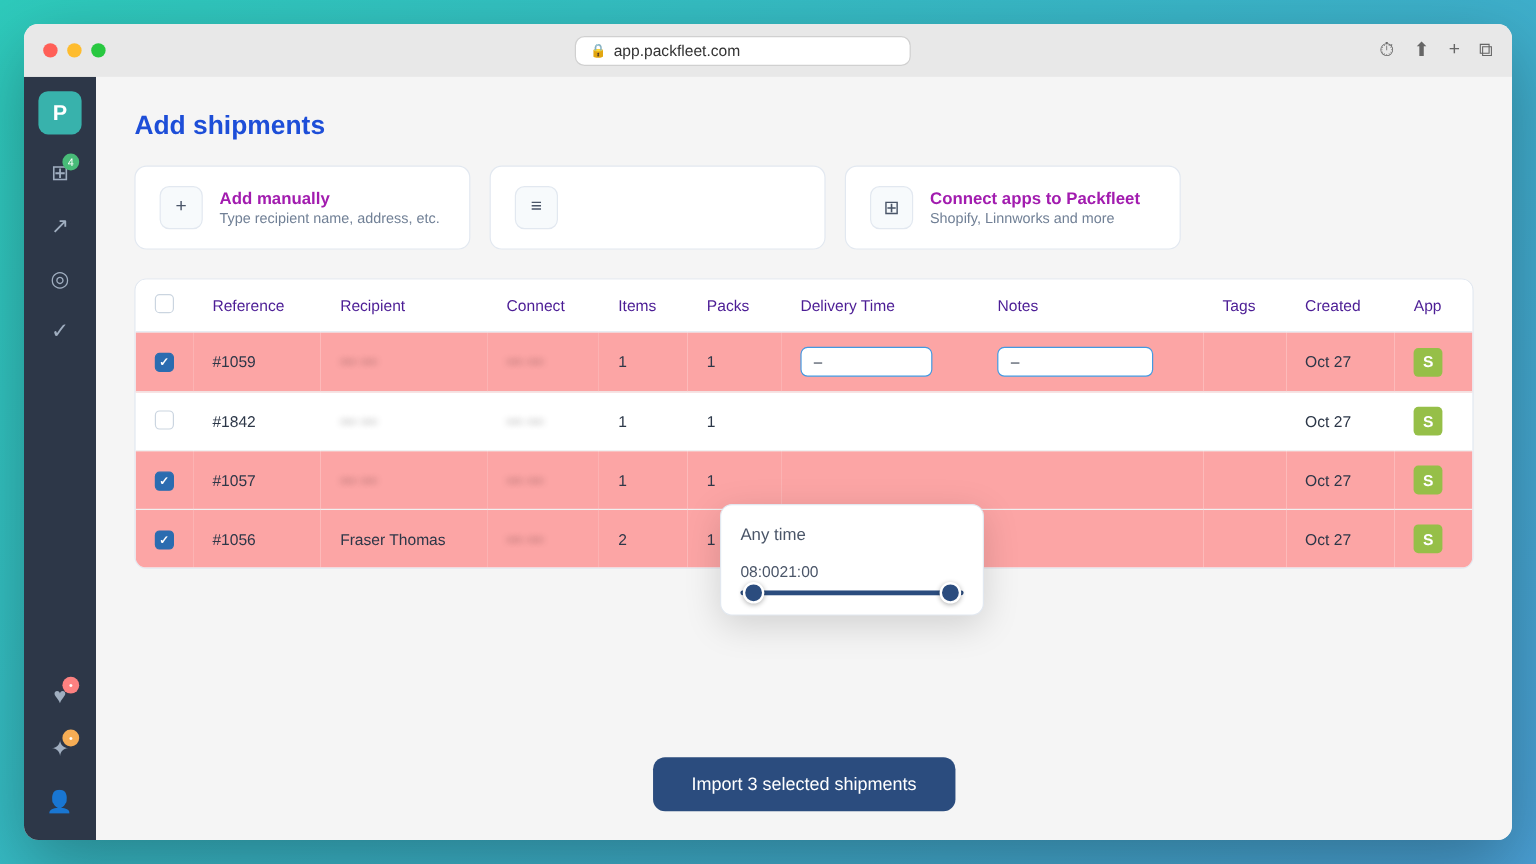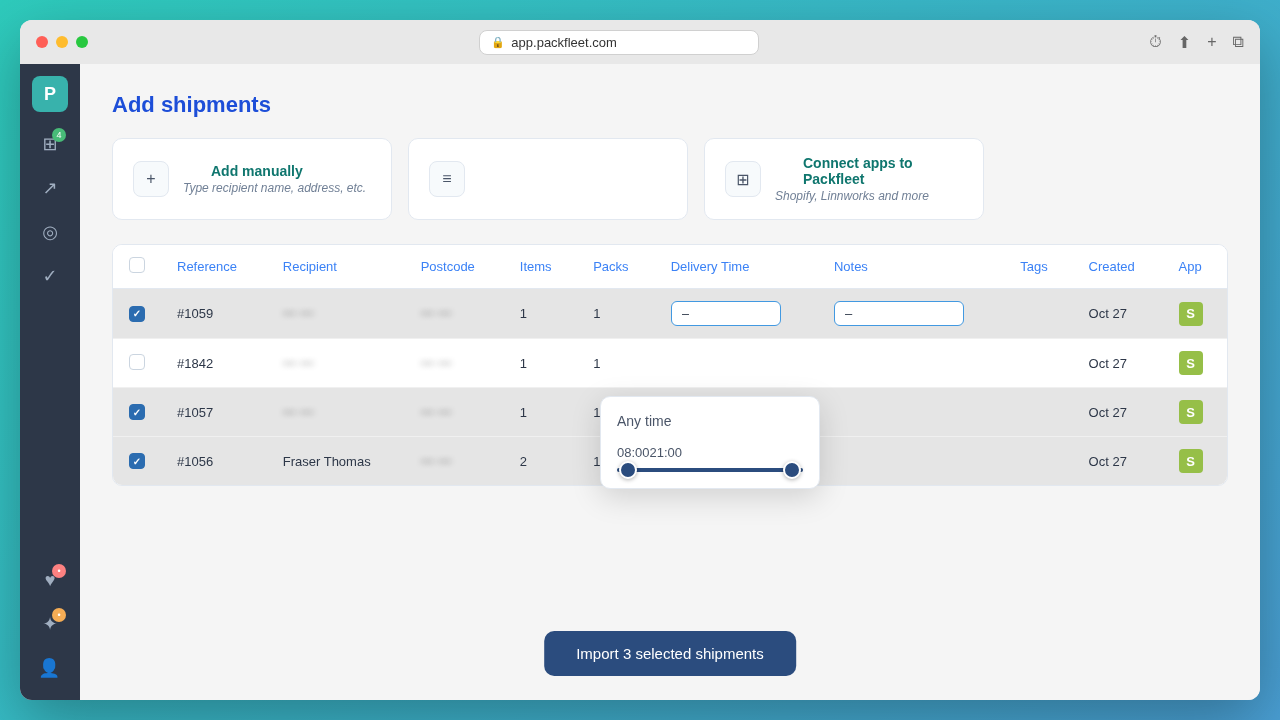--- a/index.html
+++ b/index.html
@@ -153,28 +153,26 @@
       border: 1px solid #e2e8f0;
       border-radius: 8px;
       display: flex; align-items: center; justify-content: center;
       font-size: 16px;
       color: #4a5568;
       flex-shrink: 0;
     }
     .option-text h3 {
       font-size: 14px;
       font-weight: 600;
-      color: #0f766e;
-      margin-left: 28px;
+      color: #a21caf;
     }
     .option-text p {
       font-size: 12px;
       color: #718096;
       margin-top: 2px;
-      font-style: italic;
     }
     
     .search-bar {
       background: white;
       border: 1px solid #e2e8f0;
       border-radius: 8px;
       padding: 10px 16px;
       width: 100%;
       font-size: 14px;
       color: #718096;
@@ -191,28 +189,28 @@
     table {
       width: 100%;
       border-collapse: collapse;
     }
     thead th {
       background: white;
       padding: 12px 16px;
       text-align: left;
       font-size: 13px;
       font-weight: 500;
-      color: #3b82f6;
+      color: #4c1d95;
       border-bottom: 1px solid #e2e8f0;
     }
     tbody tr {
       border-bottom: 1px solid #f0f0f0;
     }
     tbody tr:last-child { border-bottom: none; }
-    tbody tr.selected { background: #e5e5e5; }
+    tbody tr.selected { background: #fca5a5; }
     tbody td {
       padding: 12px 16px;
       font-size: 13px;
       color: #2d3748;
     }
     .blurred {
       color: transparent;
       text-shadow: 0 0 6px rgba(0,0,0,0.3);
       user-select: none;
     }
@@ -267,21 +265,21 @@
     }
     
     .dropdown-popup {
       position: absolute;
       background: white;
       border: 1px solid #e2e8f0;
       border-radius: 10px;
       box-shadow: 0 8px 30px rgba(0,0,0,0.15);
       width: 220px;
       padding: 16px;
-      top: 332px;
+      top: 356px;
       left: 520px;
       z-index: 100;
     }
     .dropdown-label {
       font-size: 14px;
       color: #4a5568;
       margin-bottom: 16px;
       font-weight: 400;
     }
     .time-range {
@@ -419,21 +417,21 @@
       
       <div class="table-container">
         <table>
           <thead>
             <tr>
               <th class="th-checkbox">
                 <div class="checkbox"></div>
               </th>
               <th>Reference</th>
               <th>Recipient</th>
-              <th>Postcode</th>
+              <th>Connect</th>
               <th>Items</th>
               <th>Packs</th>
               <th>Delivery Time</th>
               <th>Notes</th>
               <th>Tags</th>
               <th>Created</th>
               <th>App</th>
             </tr>
           </thead>
           <tbody>

